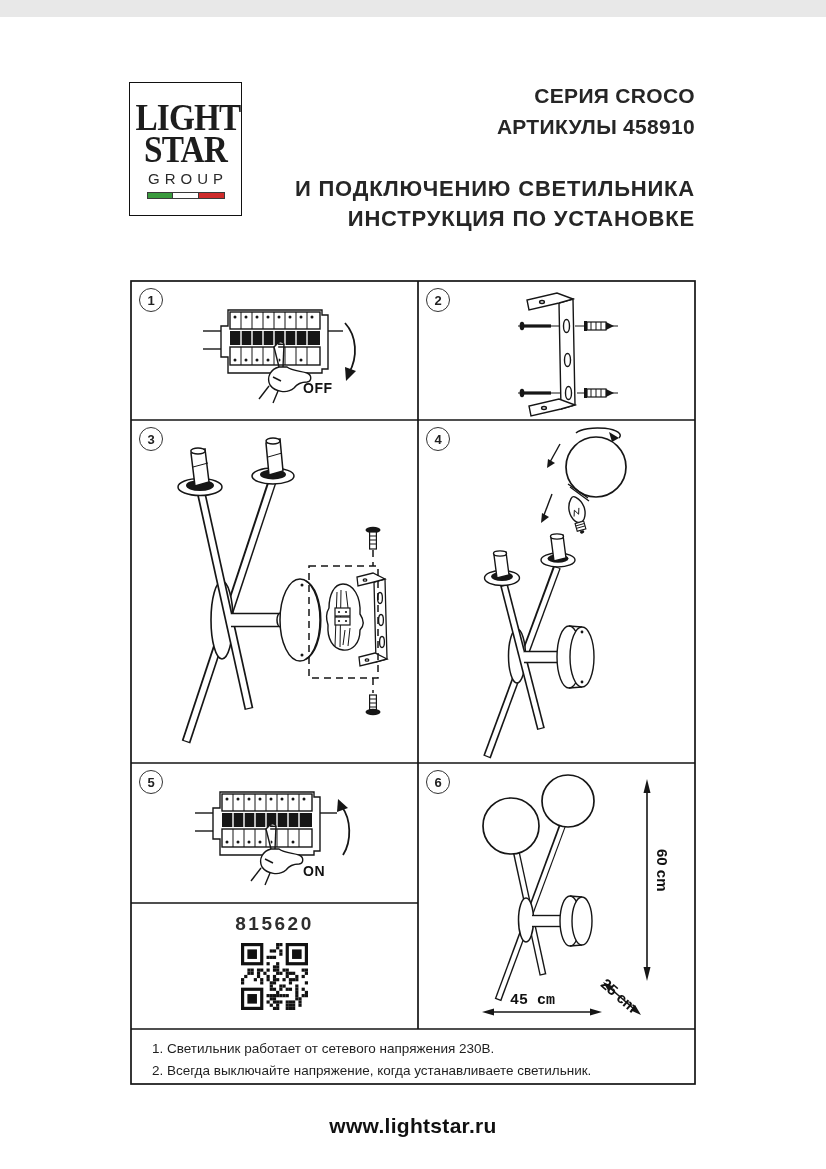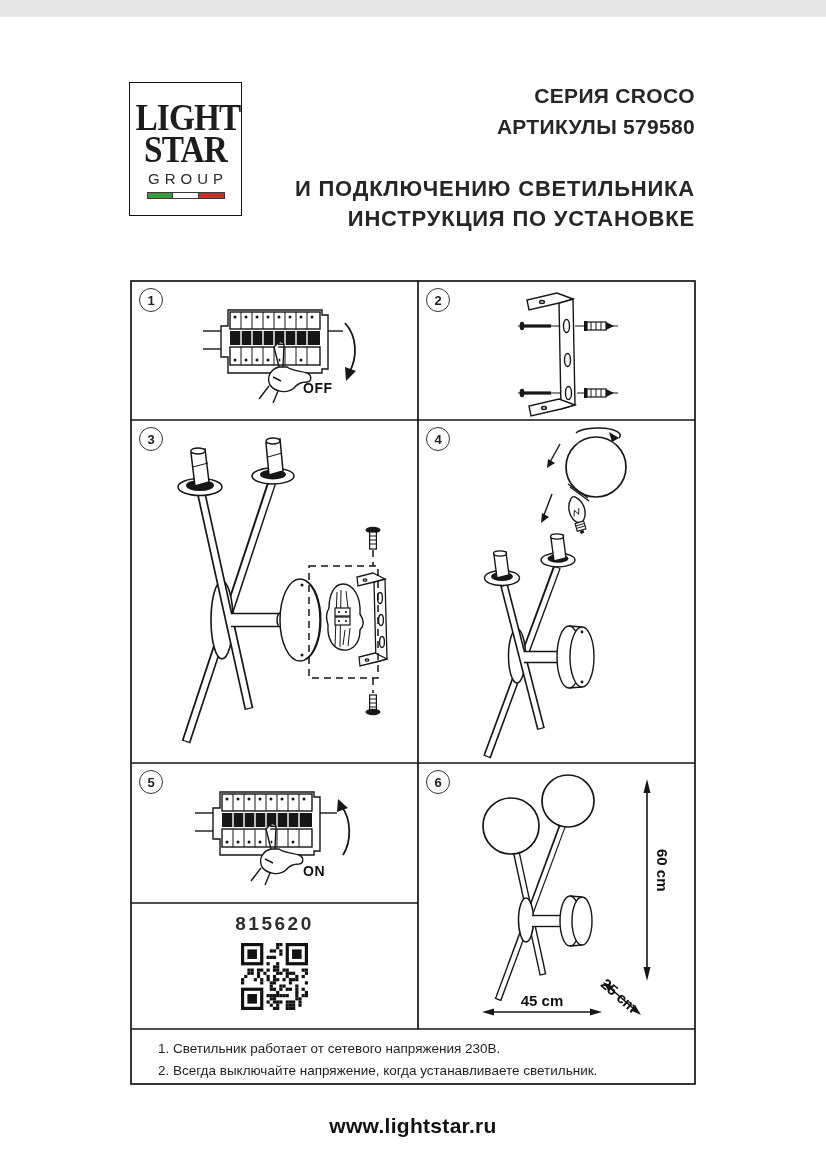--- a/index.html
+++ b/index.html
@@ -24,46 +24,46 @@
   .panel{box-sizing:border-box;}
   .badge{position:absolute;left:8px;top:7px;width:22px;height:22px;border:1.4px solid #333;
          border-radius:50%;display:flex;align-items:center;justify-content:center;
          font-size:13px;font-weight:bold;color:#222;background:#fff;}
   .switch-label{position:absolute;font-size:14px;font-weight:bold;letter-spacing:.5px;color:#111;}
   .art-label{position:absolute;font-size:15px;font-weight:bold;color:#111;white-space:nowrap;}
   
   .article-code{position:absolute;left:0;top:10px;width:100%;text-align:center;
                 font-size:19px;font-weight:bold;letter-spacing:2.5px;color:#2e2e2e;}
   
-  .notes{padding:9px 12px 0 27px;font-size:13.5px;line-height:22px;color:#1f1f1f;box-sizing:border-box;}
+  .notes{padding:9px 12px 0 21px;font-size:13.5px;line-height:22px;color:#1f1f1f;box-sizing:border-box;}
   .footer{left:0;top:1097px;width:826px;text-align:center;font-size:21px;font-weight:bold;
           letter-spacing:.3px;color:#111;}
   .dim-height{left:236px;top:86px;writing-mode:vertical-rl;}
-  .dim-width{left:92px;top:229px;width:64px;text-align:center;}
+  .dim-width{left:92px;top:229px;width:64px;font-family:Liberation Mono, monospace;}
   .dim-depth{left:191px;top:212px;transform:rotate(41deg);transform-origin:0 0;}
 </style>
 </head>
 <body>
 
 <div class="page">
 
   <div class="abs logo-box">
     <div class="logo-serif logo-top">LIGHT</div>
     <div class="logo-serif">STAR</div>
     <div class="logo-group">GROUP</div>
     <div class="flag">
       <div style="background:#3a9a3d"></div>
       <div class="mid" style="background:#ffffff"></div>
       <div style="background:#cf2b2b"></div>
     </div>
   </div>
 
   <div class="abs header-text">
     <div class="hline">СЕРИЯ CROCO</div>
-    <div class="hline">АРТИКУЛЫ 579580</div>
+    <div class="hline">АРТИКУЛЫ 458910</div>
     <div class="instr">
       <div>И ПОДКЛЮЧЕНИЮ СВЕТИЛЬНИКА</div>
       <div>ИНСТРУКЦИЯ ПО УСТАНОВКЕ</div>
     </div>
   </div>
 
   <svg class="abs" style="left:0;top:0" width="826" height="1169" viewBox="0 0 826 1169">
     <g stroke="#141414" stroke-width="1.7" fill="none">
       <rect x="131" y="264" width="564" height="803"></rect>
       <line x1="131" y1="403" x2="695" y2="403"></line>

